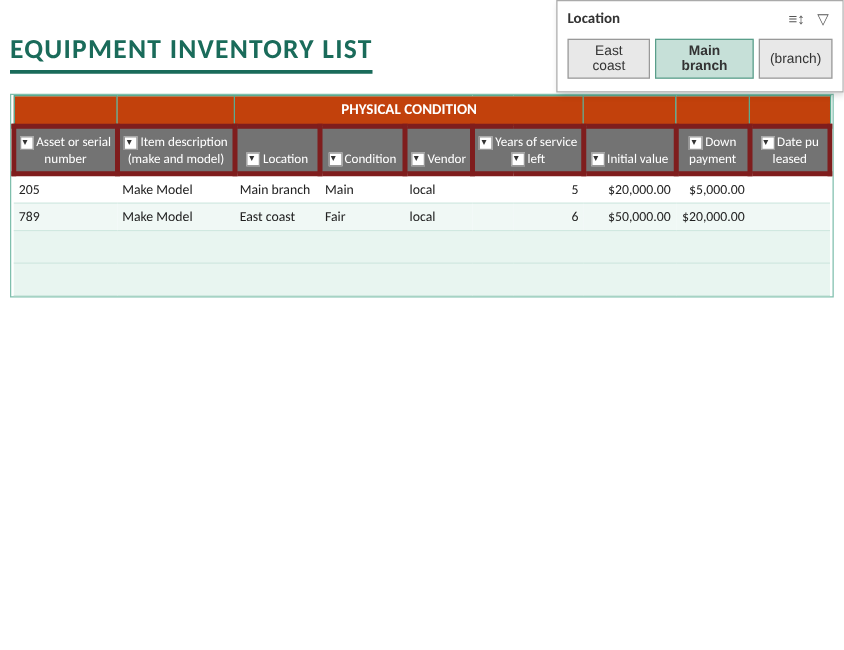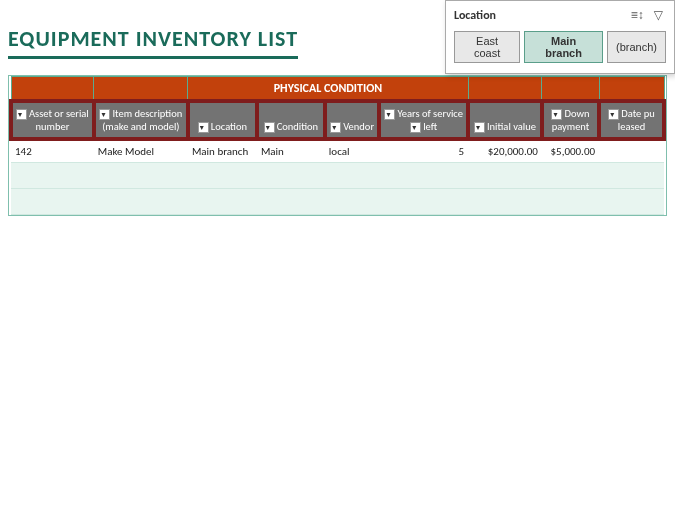--- a/index.html
+++ b/index.html
@@ -253,29 +253,41 @@
           <th class="col-header col-down">
             <span class="filter-checkbox"></span>Down<br>payment
           </th>
           <th class="col-header col-date">
             <span class="filter-checkbox"></span>Date pu<br>leased
           </th>
         </tr>
       </thead>
       <tbody id="table-body">
           <tr class="data-row">
-    <td>142</td>
+    <td>205</td>
     <td>Make Model</td>
     <td>Main branch</td>
     <td>Main</td>
     <td>local</td>
     <td></td>
     <td class="numeric">5</td>
     <td class="numeric">$20,000.00</td>
     <td class="numeric">$5,000.00</td>
+    <td></td>
+  </tr>
+          <tr class="data-row">
+    <td>789</td>
+    <td>Make Model</td>
+    <td>East coast</td>
+    <td>Fair</td>
+    <td>local</td>
+    <td></td>
+    <td class="numeric">6</td>
+    <td class="numeric">$50,000.00</td>
+    <td class="numeric">$20,000.00</td>
     <td></td>
   </tr>
           <tr class="empty-row">
             <td colspan="10" style="height:22px;background:#e8f5f0;">&nbsp;</td>
           </tr>
           <tr class="empty-row">
             <td colspan="10" style="height:22px;background:#e8f5f0;">&nbsp;</td>
           </tr>
         </tbody>
     </table>

